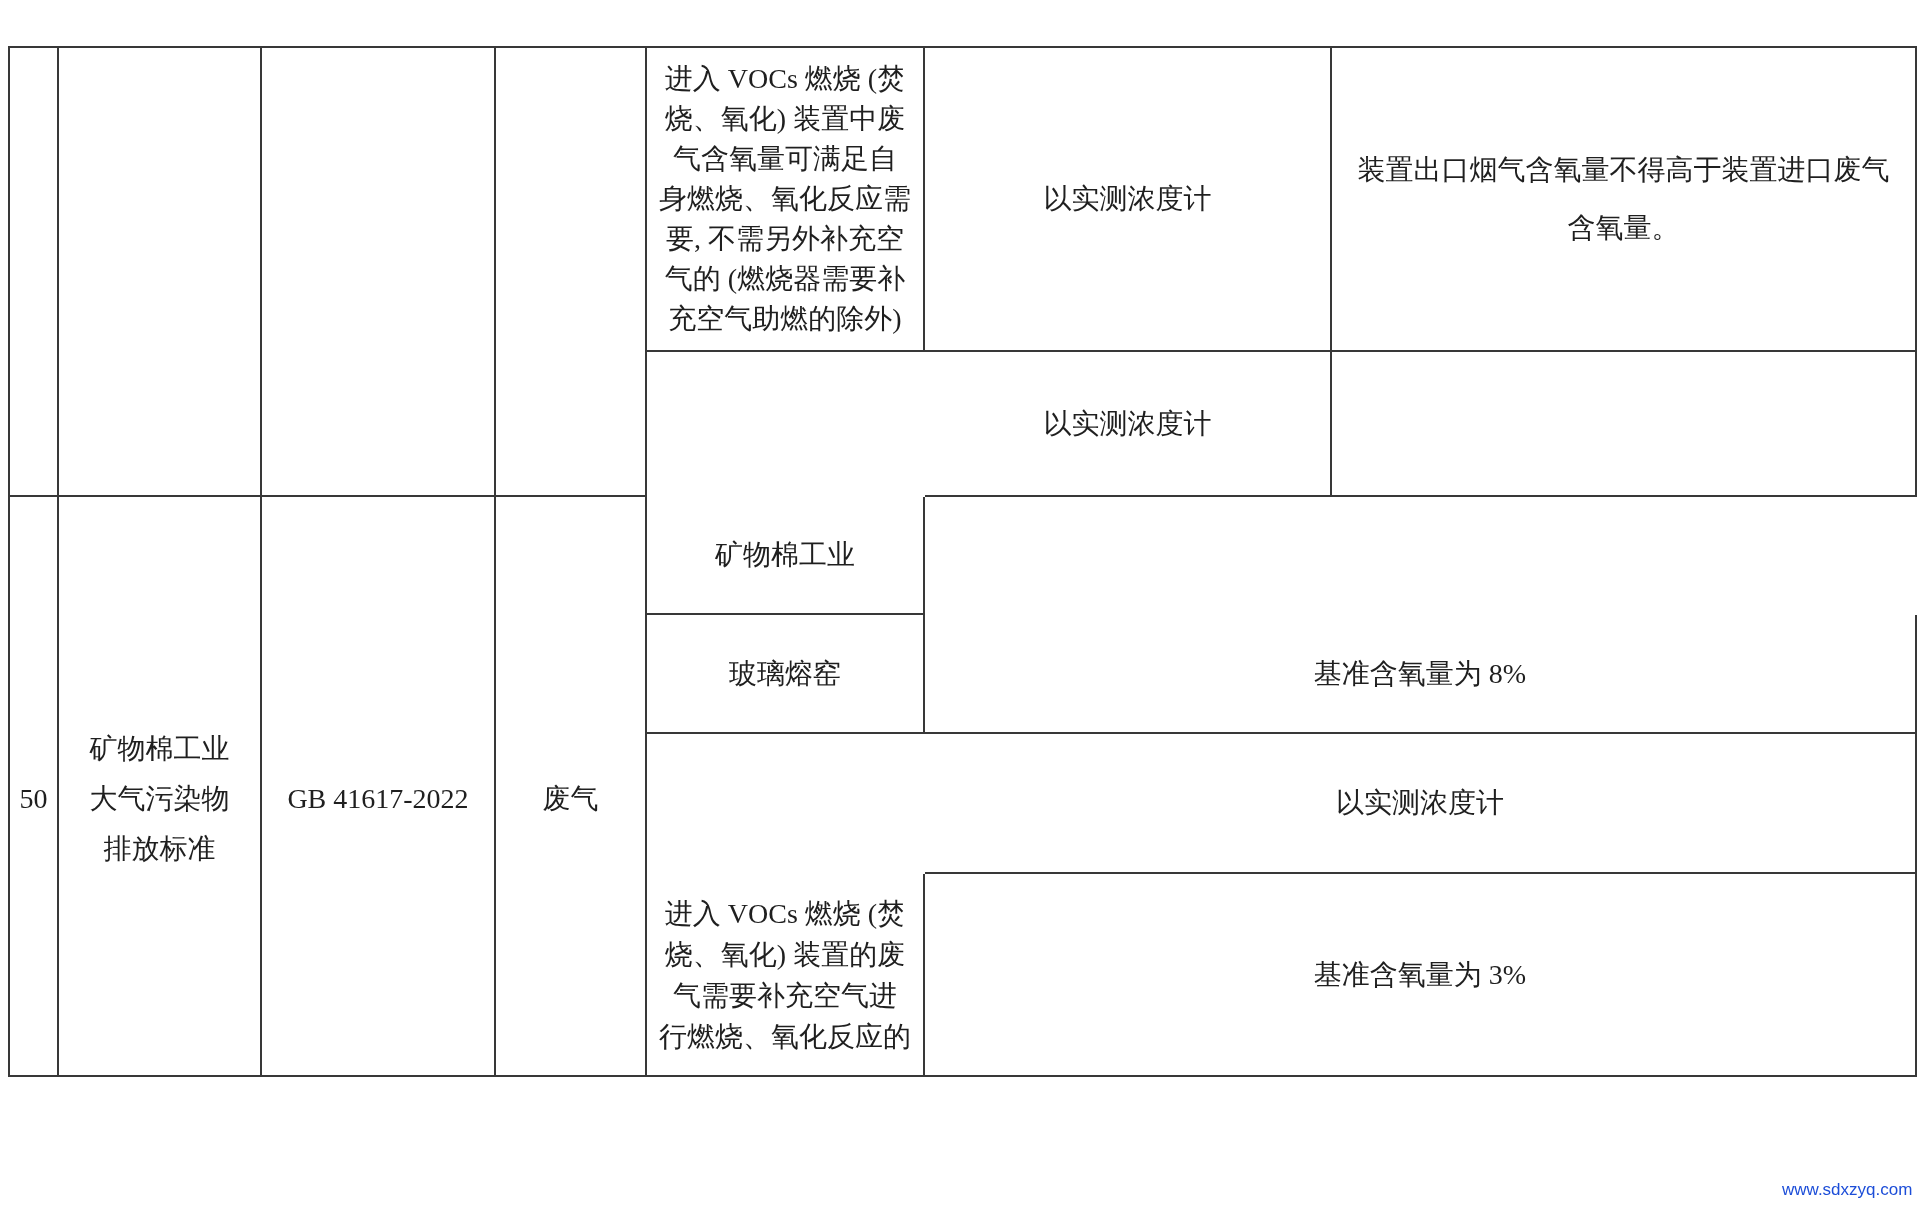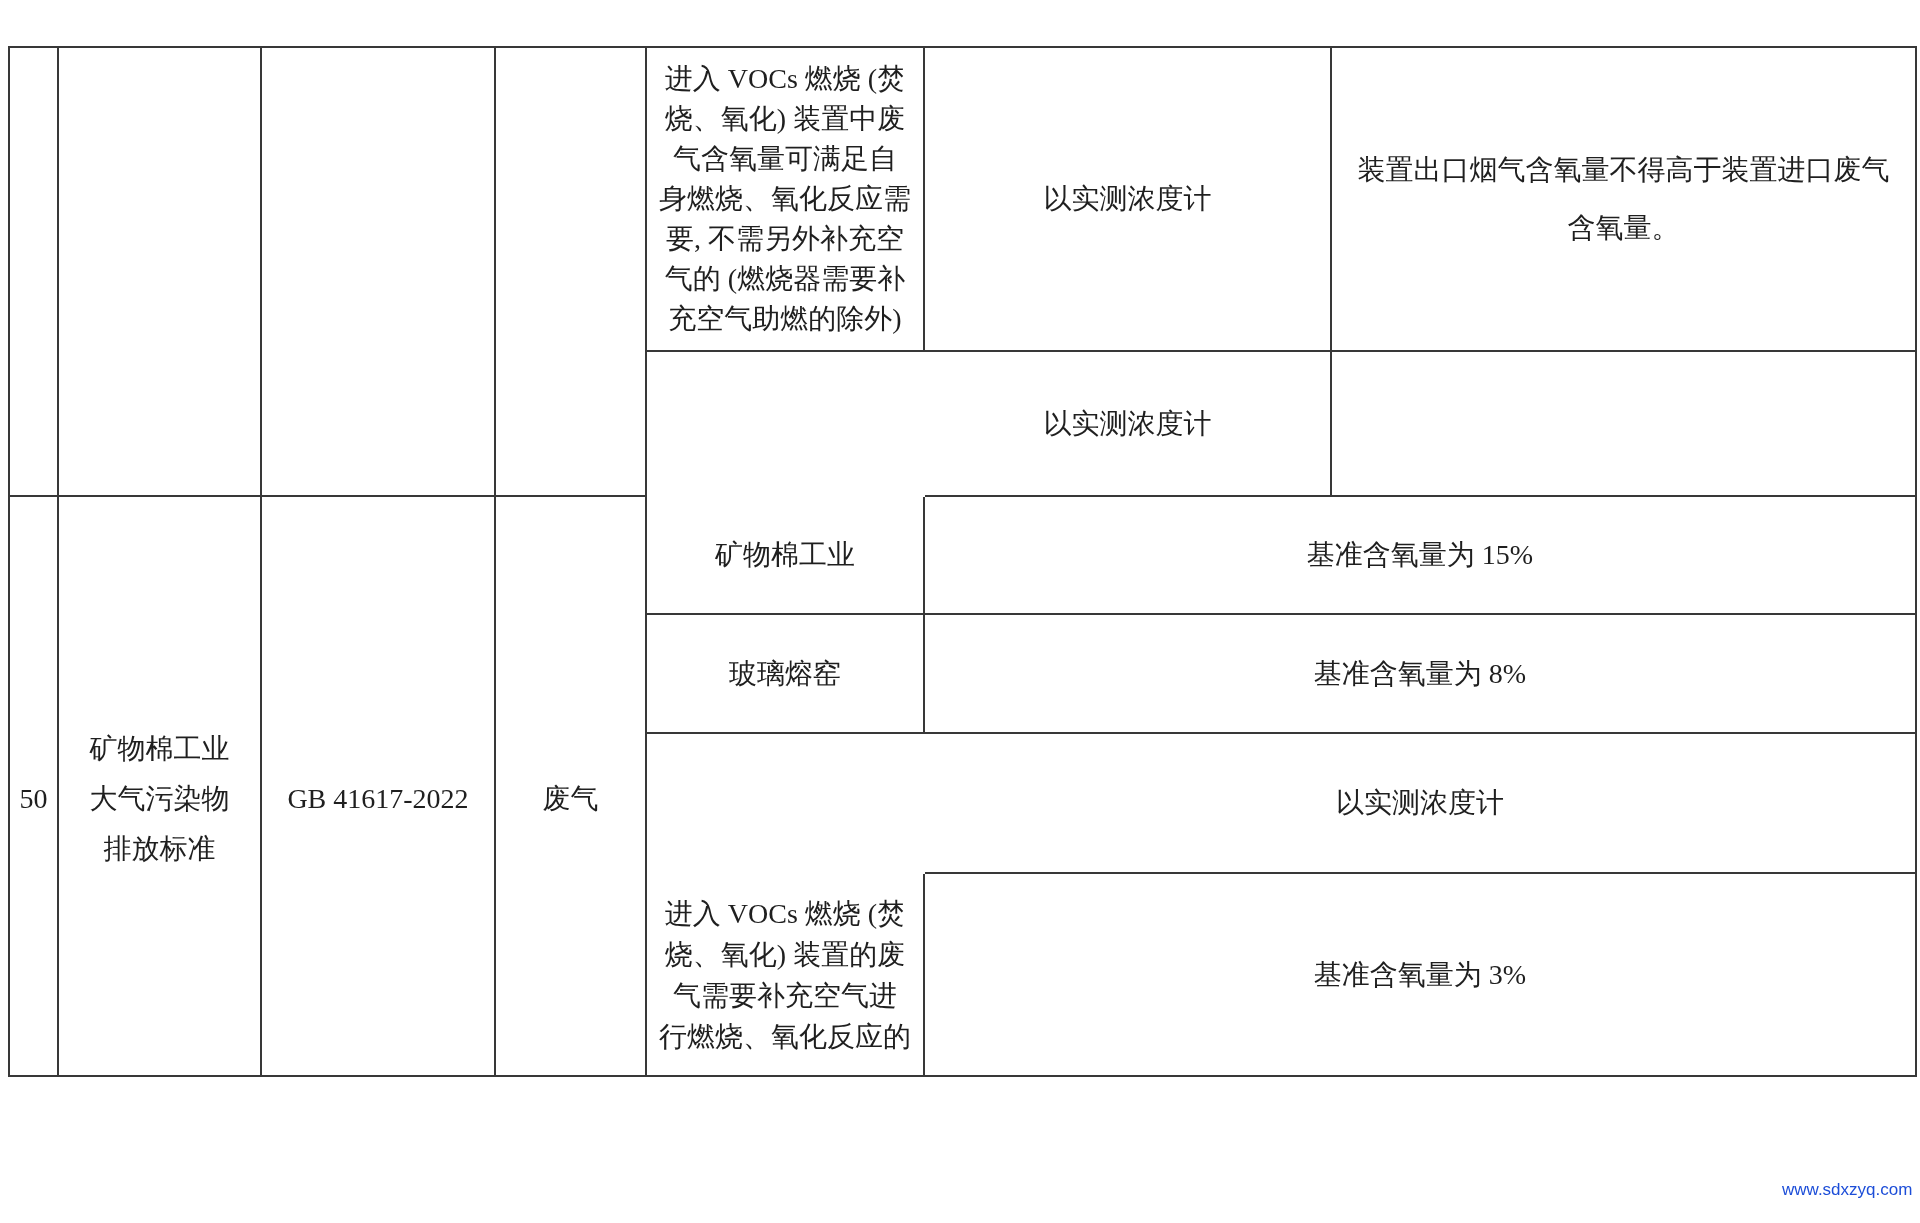--- a/index.html
+++ b/index.html
@@ -76,21 +76,20 @@
     <div class="cell c7 r2"></div>
 
     <div class="cell c1 r36 shift">50</div>
     <div class="cell c2 r36 lh50 shift">矿物棉工业
 大气污染物
 排放标准</div>
     <div class="cell c3 r36 shift">GB 41617-2022</div>
     <div class="cell c4 r36 shift">废气</div>
 
     <div class="cell c5 r3">矿物棉工业</div>
-    <div class="cell c67 r3">基准含氧量为 15%</div>
 
     <div class="cell c5 r4">玻璃熔窑</div>
     <div class="cell c67 r4">基准含氧量为 8%</div>
 
     <div class="cell c67 r5">以实测浓度计</div>
 
     <div class="cell c5 r6 lh41">进入 VOCs 燃烧 (焚
 烧、氧化) 装置的废
 气需要补充空气进
 行燃烧、氧化反应的</div>

